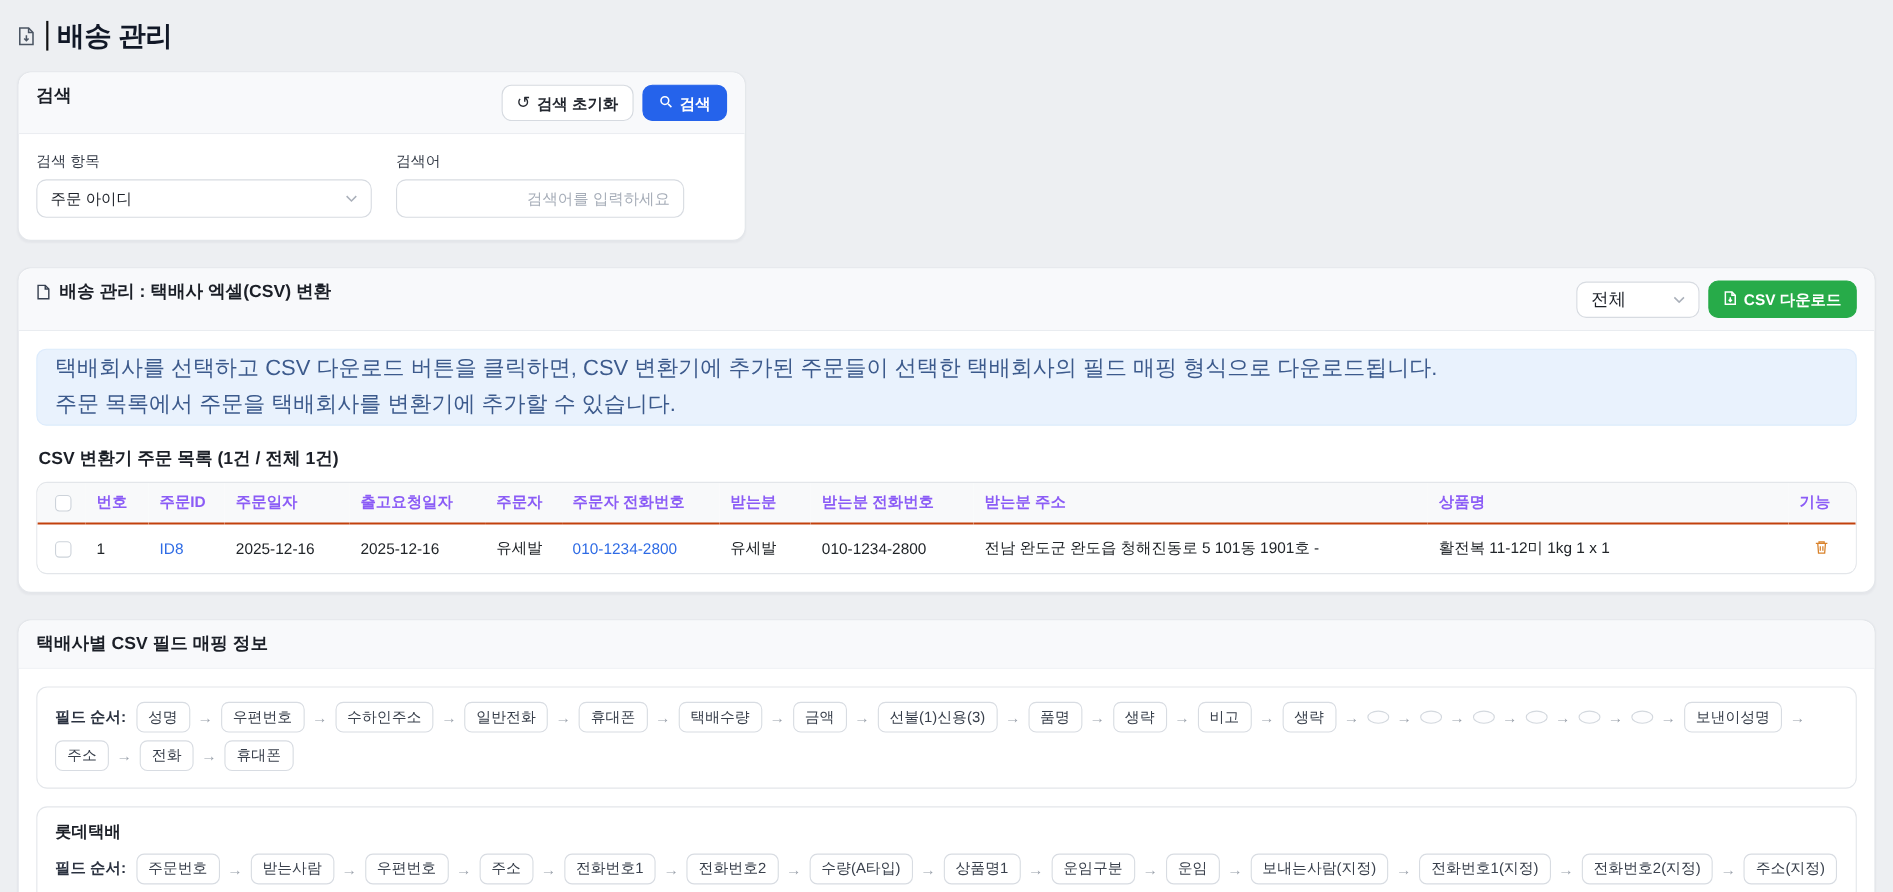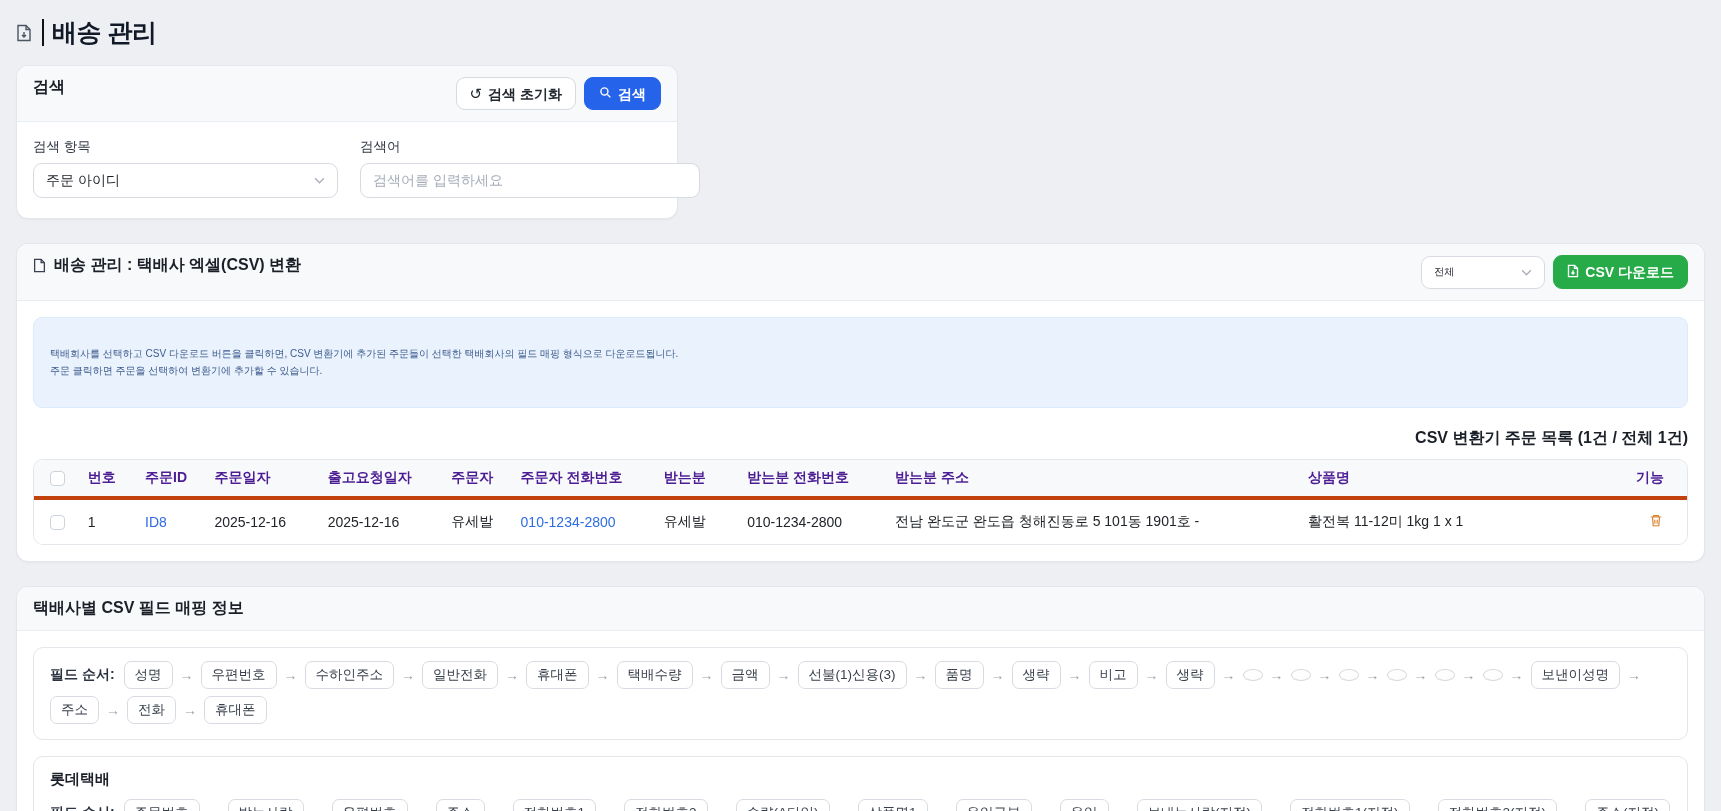--- a/index.html
+++ b/index.html
@@ -33,47 +33,47 @@
   
   .search-card { width:662px; margin-bottom:24px; }
   .search-body { display:flex; gap:22px; padding:16px 16px 20px 16px; }
   .field-group { display:flex; flex-direction:column; gap:7px; }
   .field-label { font-size:13.5px; color:#333a46; }
   .select, .text-input {
     height:35px; border:1px solid #d7dbe1; border-radius:9px;
     display:flex; align-items:center; padding:0 12px; font-size:14px; background:#fff;
   }
   .select { width:305px; justify-content:space-between; color:#1b1f27; }
-  .text-input { width:340px; }
+  .text-input { width:262px;justify-content:flex-end; }
   .placeholder { color:#a6adb8; }
   .chev svg { display:block; }
 
   .btn { display:inline-flex; align-items:center; gap:6px; border-radius:9px;
          font-size:14px; font-weight:600; cursor:pointer; line-height:1; }
   .btn-outline { background:#fff; border:1px solid #d6dae0; color:#23272f; padding:8px 13px; }
   .btn-blue { background:#2563eb; border:1px solid #2563eb; color:#fff; padding:8px 14px; }
   .btn-green { background:#27ab49; border:1px solid #27ab49; color:#fff; padding:8px 13px; }
   .reset-glyph { font-size:15px; font-weight:400; }
   .hdr-actions { display:flex; align-items:center; gap:8px; }
-  .mini-select { width:124px; height:33px; font-size:10px; }
+  .mini-select { width:112px; height:33px; font-size:16px; }
 
   
   .converter-card { margin-bottom:24px; }
   .converter-body { padding:16px; }
   .info-box {
     background:#e9f2fd; border:1px solid #dcebfc; border-radius:9px;
-    padding:28px 16px; color:#3c5a8c; font-size:10px; line-height:1.65;
-  }
-  .table-title { font-size:16px; font-weight:bold; margin:20px 0 10px 2px; color:#1b1f27;text-align:right; }
+    padding:1px 16px; color:#3c5a8c; font-size:20px; line-height:1.65;
+  }
+  .table-title { font-size:16px; font-weight:bold; margin:20px 0 10px 2px; color:#1b1f27; }
 
   table.orders { width:100%; border-collapse:separate; border-spacing:0; font-size:14px; }
   .table-wrap { border:1px solid #e3e6ea; border-radius:10px; overflow:hidden; }
   table.orders th {
-    background:#f8f9fa; text-align:left; font-weight:600; color:#4c1d95;
-    padding:9px 10px; border-bottom:4px solid #c2410c; white-space:nowrap;
+    background:#f8f9fa; text-align:left; font-weight:600; color:#8b5cf6;
+    padding:9px 10px; border-bottom:2px solid #c2410c; white-space:nowrap;
   }
   table.orders td { padding:11px 10px; color:#212529; white-space:nowrap; background:#fff; }
   table.orders .cell-check { width:44px; padding-left:16px; }
   .checkbox { display:inline-block; width:15px; height:15px; border:1.5px solid #cdd3da;
               border-radius:4px; background:#fff; vertical-align:middle; }
   .link { color:#2e6be5; }
   td.action-cell, th.action-col { text-align:center; width:62px; }
   .trash-btn { background:none; border:none; cursor:pointer; padding:2px; }
 
   
@@ -175,21 +175,21 @@
                 <path d="M8 8v5M6 11l2 2 2-2"></path>
             </svg>
           </span>
           <span>CSV 다운로드</span>
         </button>
       </span>
     </div>
     <div class="converter-body">
       <div class="info-box">
         <div>택배회사를 선택하고 CSV 다운로드 버튼을 클릭하면, CSV 변환기에 추가된 주문들이 선택한 택배회사의 필드 매핑 형식으로 다운로드됩니다.</div>
-        <div>주문 클릭하면 주문을 선택하여 변환기에 추가할 수 있습니다.</div>
+        <div>주문 목록에서 주문을 택배회사를 변환기에 추가할 수 있습니다.</div>
       </div>
       <div class="table-title">CSV 변환기 주문 목록 (1건 / 전체 1건)</div>
       <div class="table-wrap">
         <table class="orders">
           <colgroup>
             <col style="width:44px">
               <col style="width:58px">
               <col style="width:70px">
             <col style="width:115px">
               <col style="width:125px">

